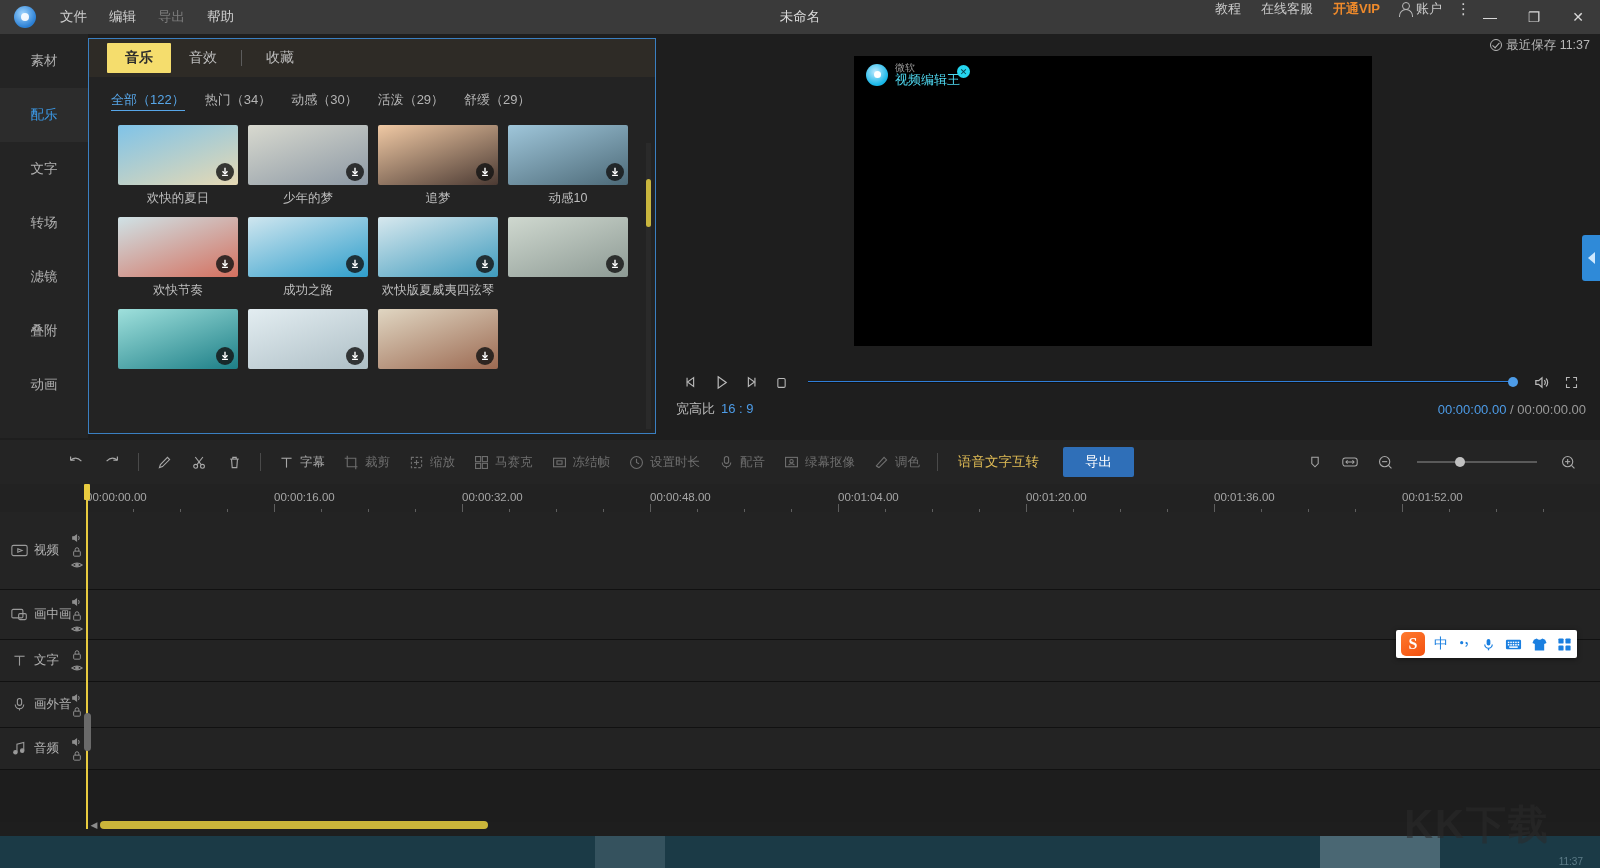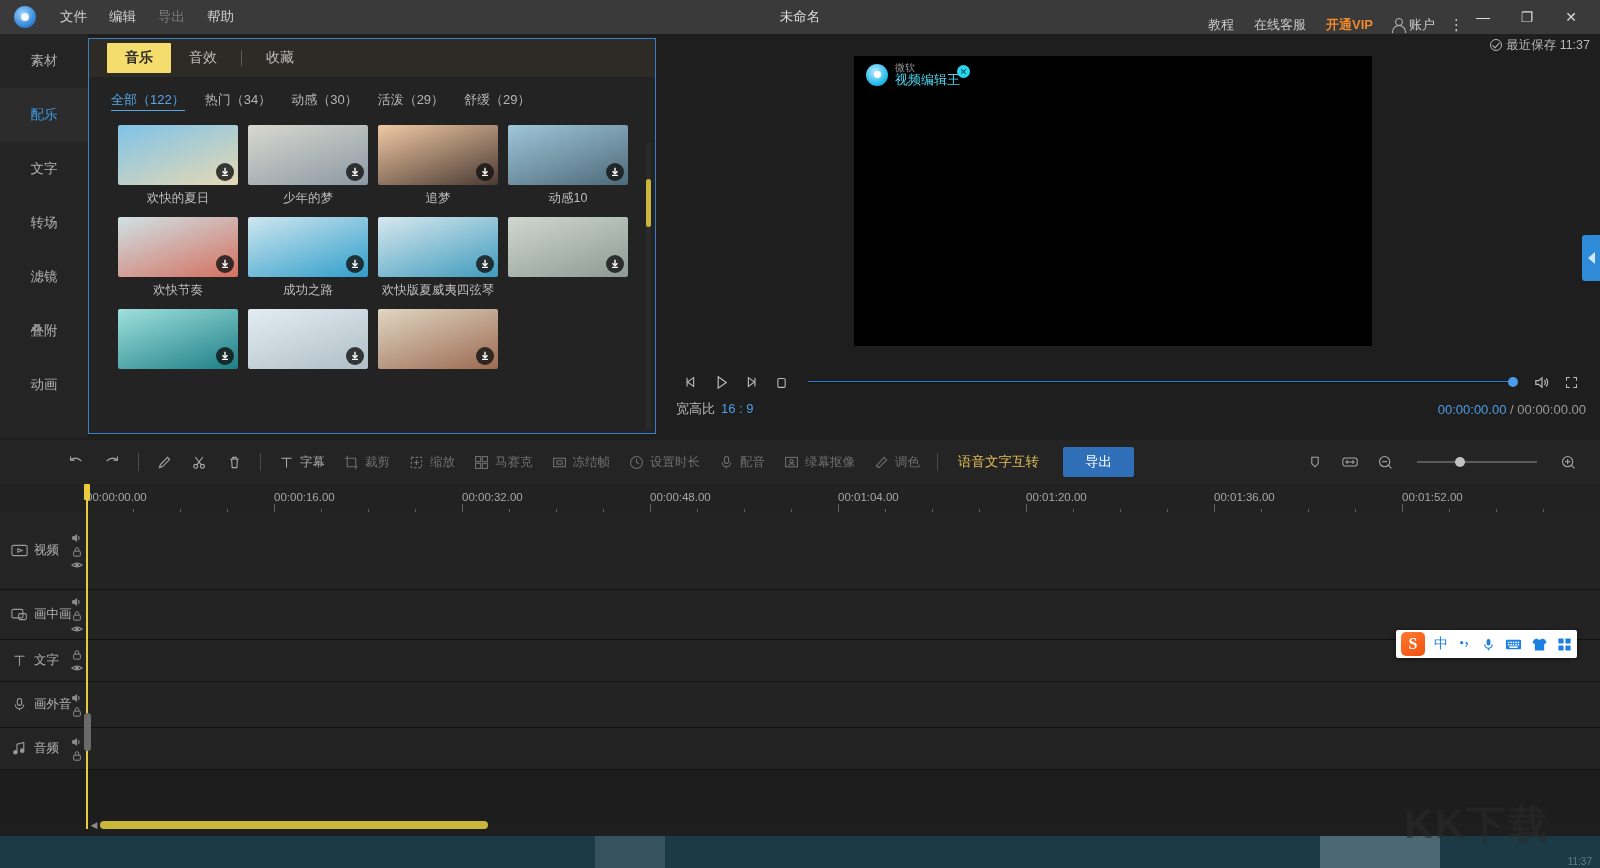--- a/index.html
+++ b/index.html
@@ -17,21 +17,21 @@
   .logo { width:22px; height:22px; margin-left:14px; border-radius:50%;
           background:radial-gradient(circle at 40% 35%, #9fd5ff, #2a7fd4 70%);
           position:relative; flex:none; }
   .logo:after { content:""; position:absolute; left:50%; top:50%; width:8px;height:8px;
           margin:-4px 0 0 -4px; border-radius:50%; background:#fff; opacity:.9; }
   .menu { display:flex; margin-left:24px; gap:22px; }
   .menu span { color:#cfcfcf; font-size:13.5px; cursor:default; }
   .menu span.dim { color:#7c7c7c; }
   .doc-title { position:absolute; left:0; right:0; text-align:center; color:#dcdcdc;
                font-size:13.5px; pointer-events:none; }
-  .tr { position:absolute; right:7px; top:0; height:34px; display:flex; align-items:flex-end; gap:0; }
+  .tr { position:absolute; right:0; top:0; height:34px; display:flex; align-items:flex-start; gap:0; }
   .tr .lnk { color:#c9c9c9; font-size:13px; padding:0 10px; cursor:default; }
   .tr .vip { color:#ef8a2b; font-weight:bold; }
   .tr .acct { display:flex; align-items:center; gap:5px; padding:0 8px; color:#c9c9c9; }
   .person { width:13px; height:14px; position:relative; display:inline-block; }
   .person:before{ content:""; position:absolute; left:3.5px; top:0; width:6px;height:6px;
      border:1.4px solid #b9b9b9; border-radius:50%;}
   .person:after{ content:""; position:absolute; left:0.5px; top:7px; width:12px;height:7px;
      border:1.4px solid #b9b9b9; border-bottom:none; border-radius:7px 7px 0 0;}
   .kebab { width:18px; text-align:center; color:#cfcfcf; font-size:15px; letter-spacing:0; padding:0 6px; }
   .winbtn { width:44px; height:34px; display:flex; align-items:center; justify-content:center;
@@ -149,21 +149,21 @@
              display:flex; align-items:center; }
   .hs-ar { width:12px; text-align:center; color:#8c8c8c; font-size:9px; }
   .hs-bar { height:8px; background:#cbb63a; border-radius:4px; width:388px; }
 
   
   .taskbar { position:absolute; left:0; bottom:0; width:1600px; height:32px; background:#1b3a46; }
   .tb-sel { position:absolute; left:595px; bottom:0; width:70px; height:32px; background:#35525e; }
   .tb-r { position:absolute; right:160px; bottom:0; width:120px; height:32px; background:#4a6773; }
   .kkwm { position:absolute; right:50px; bottom:16px; color:#2b2b2b; font-size:40px;
           font-weight:bold; opacity:.55; letter-spacing:2px; }
-  .kk-time { position:absolute; right:8px; bottom:1px; color:#5d7c88; font-size:10px; }
+  .kk-time { position:absolute; right:17px; bottom:1px; color:#5d7c88; font-size:10px; }
 
   
   .ime { position:absolute; left:1396px; top:630px; height:28px; background:#fff;
          border-radius:2px; display:flex; align-items:center; padding:0 5px; gap:9px;
          box-shadow:0 1px 5px rgba(0,0,0,.5); z-index:9; }
   .ime .slogo { width:24px;height:24px;border-radius:5px;
        background:linear-gradient(150deg,#ff7a2e,#f2500f);
        color:#fff;font-weight:bold;font-size:16px;display:flex;align-items:center;justify-content:center;
        font-family:"Liberation Serif",serif; }
   .ime .ii { color:#1a7fe0; font-size:14px; display:flex; align-items:center; }

